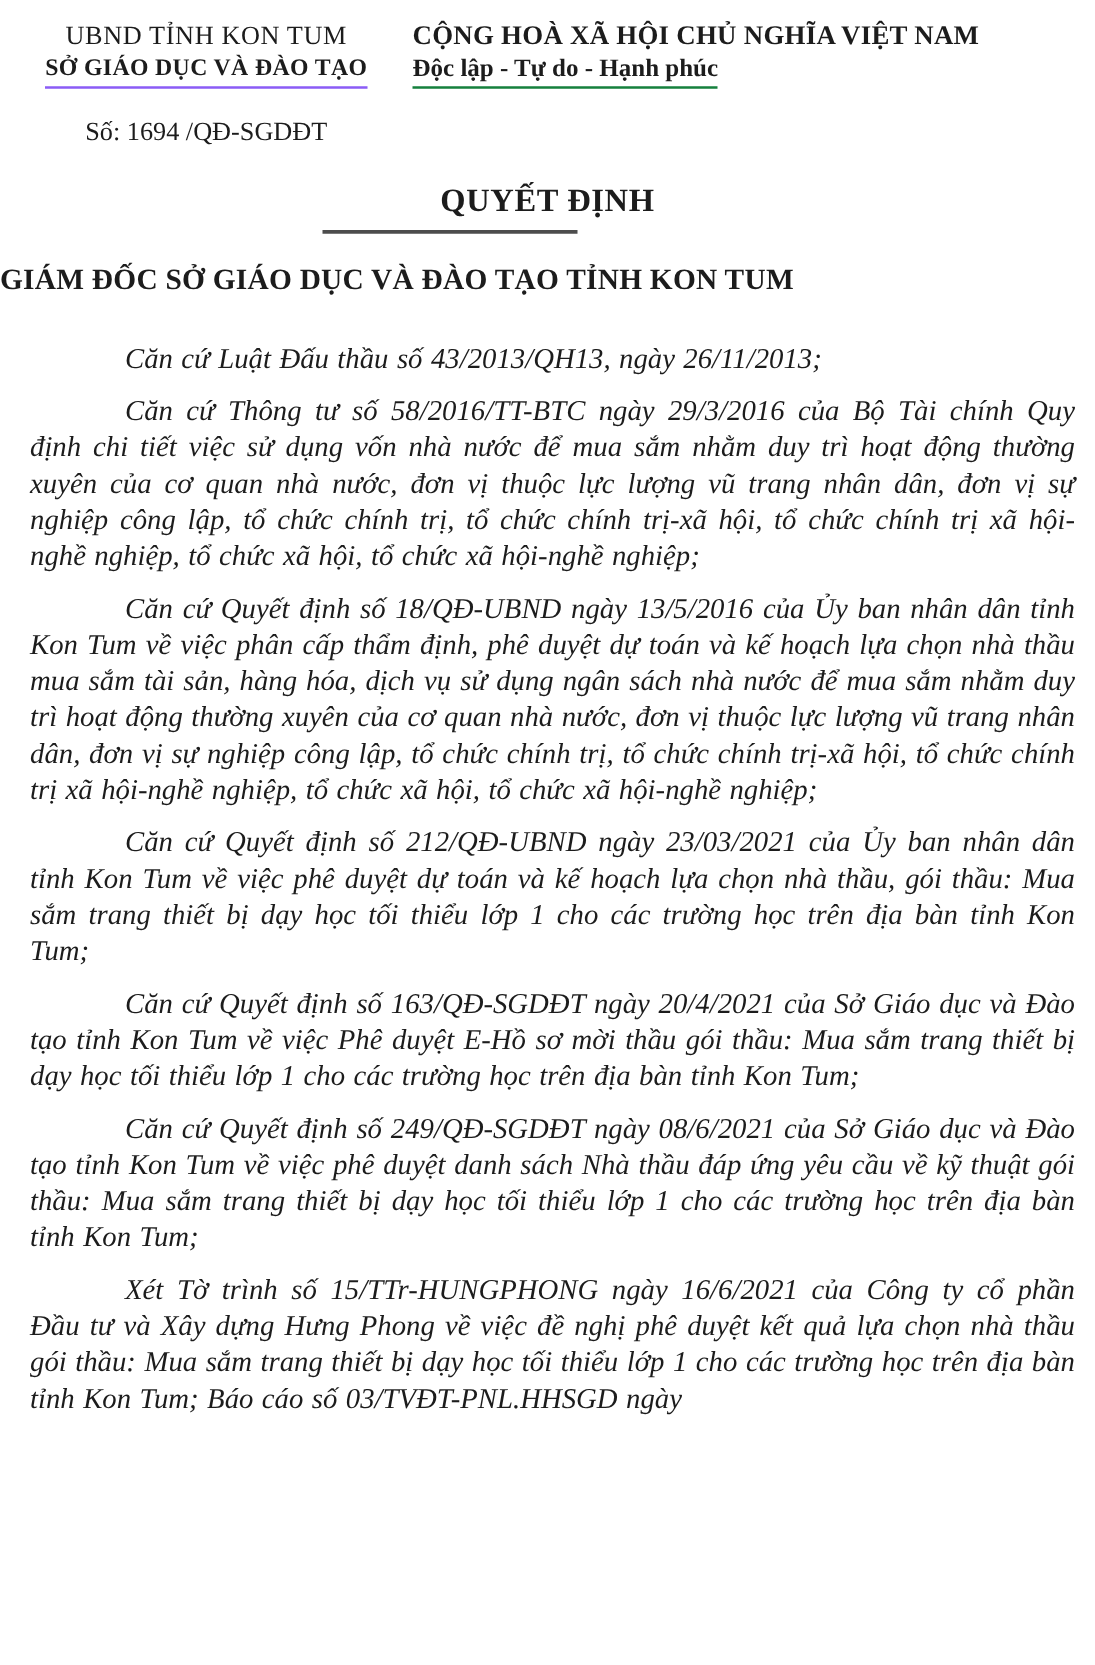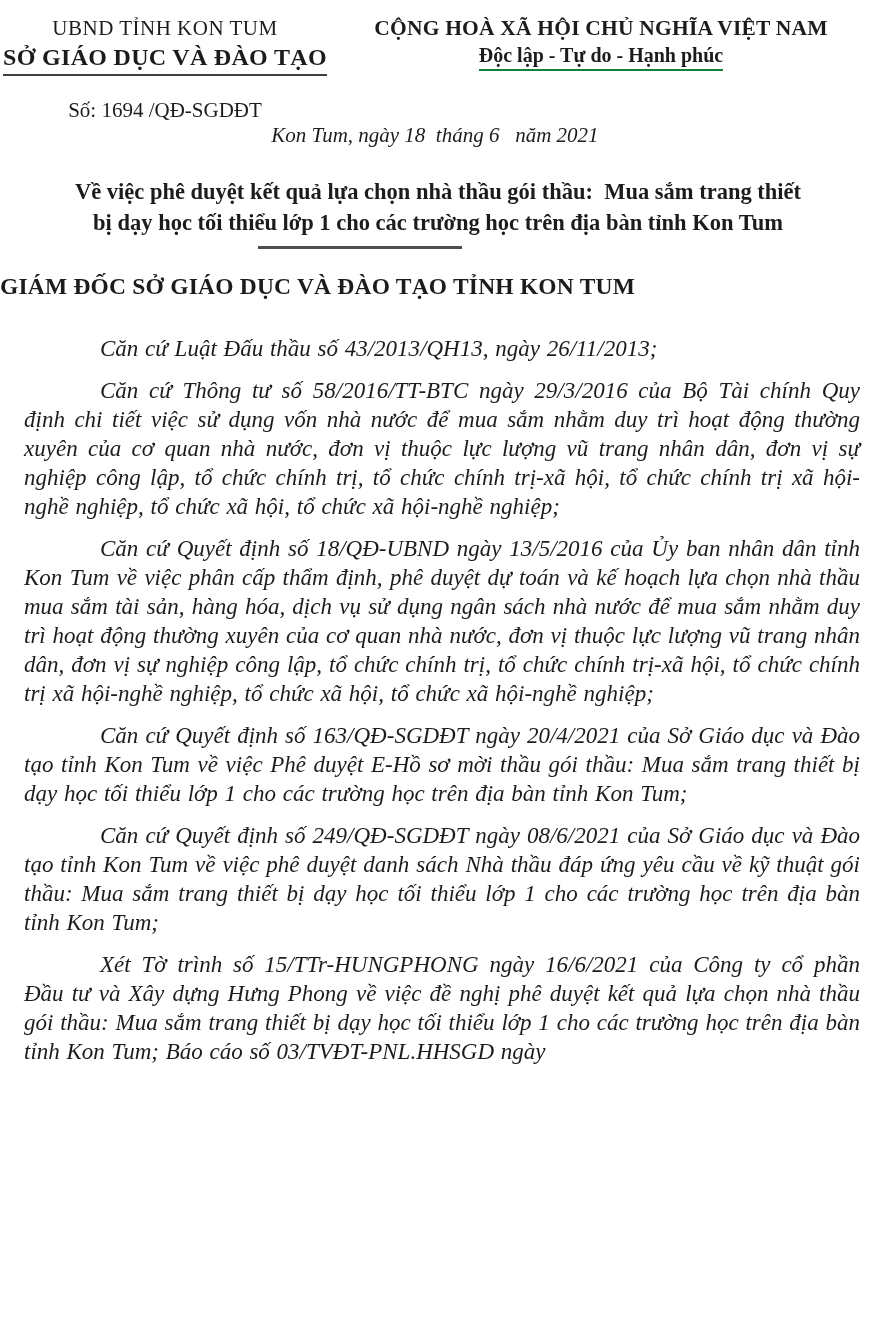--- a/index.html
+++ b/index.html
@@ -11,29 +11,29 @@
     margin: 0 auto;
     background: #ffffff;
     color: #1c1c1c;
     font-family: "Liberation Serif", "DejaVu Serif", serif;
     overflow: hidden;
     padding-top: 16px;
   }
   
   .header-row { display: flex; }
   .header-left { width: 330px; text-align: center; }
-  .header-right { flex: 1; text-align: center; padding-right: 4px; }
+  .header-right { flex: 1; text-align: left; padding-right: 4px; }
   .issuer-parent { font-size: 21px; letter-spacing: 0.5px; }
   .issuer-name-wrap { margin-top: 3px; }
   .issuer-name {
     display: inline-block;
-    font-size: 24px;
+    font-size: 19px;
     font-weight: bold;
     letter-spacing: 0.3px;
-    border-bottom: 2px solid #404040;
+    border-bottom: 2px solid #8b5cf6;
     padding-bottom: 3px;
   }
   .national-line1 { font-size: 21.5px; font-weight: bold; letter-spacing: 0.2px; }
   .national-line2-wrap { margin-top: 3px; }
   .national-line2 {
     display: inline-block;
     font-size: 20px;
     font-weight: bold;
     border-bottom: 2px solid #15803d;
     padding-bottom: 2px;
@@ -103,35 +103,32 @@
     <div class="header-right">
       <div class="national-line1">CỘNG HOÀ XÃ HỘI CHỦ NGHĨA VIỆT NAM</div>
       <div class="national-line2-wrap">
         <span class="national-line2">Độc lập - Tự do - Hạnh phúc</span>
       </div>
     </div>
   </div>
 
   <div class="meta-row">
     <div class="doc-number">Số: 1694 /QĐ-SGDĐT</div>
-    <div class="place-date">Kon Tum, ngày 18  tháng 6   năm 2021</div>
   </div>
 
   <div class="title-block">
-    <div class="decision-subject">
-      <div class="subject-line">Về việc phê duyệt kết quả lựa chọn nhà thầu gói thầu:  Mua sắm trang thiết</div>
-      <div class="subject-line">bị dạy học tối thiểu lớp 1 cho các trường học trên địa bàn tỉnh Kon Tum</div>
-    </div>
+    <div class="decision-heading">QUYẾT ĐỊNH</div>
     <div class="title-divider"></div>
   </div>
 
   <div class="authority-heading">GIÁM ĐỐC SỞ GIÁO DỤC VÀ ĐÀO TẠO TỈNH KON TUM</div>
 
   <div class="body-text">
     <p>Căn cứ Luật Đấu thầu số 43/2013/QH13, ngày 26/11/2013;</p>
     <p>Căn cứ Thông tư số 58/2016/TT-BTC ngày 29/3/2016 của Bộ Tài chính Quy định chi tiết việc sử dụng vốn nhà nước để mua sắm nhằm duy trì hoạt động thường xuyên của cơ quan nhà nước, đơn vị thuộc lực lượng vũ trang nhân dân, đơn vị sự nghiệp công lập, tổ chức chính trị, tổ chức chính trị-xã hội, tổ chức chính trị xã hội-nghề nghiệp, tổ chức xã hội, tổ chức xã hội-nghề nghiệp;</p>
     <p>Căn cứ Quyết định số 18/QĐ-UBND ngày 13/5/2016 của Ủy ban nhân dân tỉnh Kon Tum về việc phân cấp thẩm định, phê duyệt dự toán và kế hoạch lựa chọn nhà thầu mua sắm tài sản, hàng hóa, dịch vụ sử dụng ngân sách nhà nước để mua sắm nhằm duy trì hoạt động thường xuyên của cơ quan nhà nước, đơn vị thuộc lực lượng vũ trang nhân dân, đơn vị sự nghiệp công lập, tổ chức chính trị, tổ chức chính trị-xã hội, tổ chức chính trị xã hội-nghề nghiệp, tổ chức xã hội, tổ chức xã hội-nghề nghiệp;</p>
+    <p>Căn cứ Quyết định số 212/QĐ-UBND ngày 23/03/2021 của Ủy ban nhân dân tỉnh Kon Tum về việc phê duyệt dự toán và kế hoạch lựa chọn nhà thầu, gói thầu: Mua sắm trang thiết bị dạy học tối thiểu lớp 1 cho các trường học trên địa bàn tỉnh Kon Tum;</p>
     <p>Căn cứ Quyết định số 163/QĐ-SGDĐT ngày 20/4/2021 của Sở Giáo dục và Đào tạo tỉnh Kon Tum về việc Phê duyệt E-Hồ sơ mời thầu gói thầu: Mua sắm trang thiết bị dạy học tối thiểu lớp 1 cho các trường học trên địa bàn tỉnh Kon Tum;</p>
     <p>Căn cứ Quyết định số 249/QĐ-SGDĐT ngày 08/6/2021 của Sở Giáo dục và Đào tạo tỉnh Kon Tum về việc phê duyệt danh sách Nhà thầu đáp ứng yêu cầu về kỹ thuật gói thầu: Mua sắm trang thiết bị dạy học tối thiểu lớp 1 cho các trường học trên địa bàn tỉnh Kon Tum;</p>
     <p>Xét Tờ trình số 15/TTr-HUNGPHONG ngày 16/6/2021 của Công ty cổ phần Đầu tư và Xây dựng Hưng Phong về việc đề nghị phê duyệt kết quả lựa chọn nhà thầu gói thầu: Mua sắm trang thiết bị dạy học tối thiểu lớp 1 cho các trường học trên địa bàn tỉnh Kon Tum; Báo cáo số 03/TVĐT-PNL.HHSGD ngày</p>
   </div>
 
 </div>
 
 </body></html>

